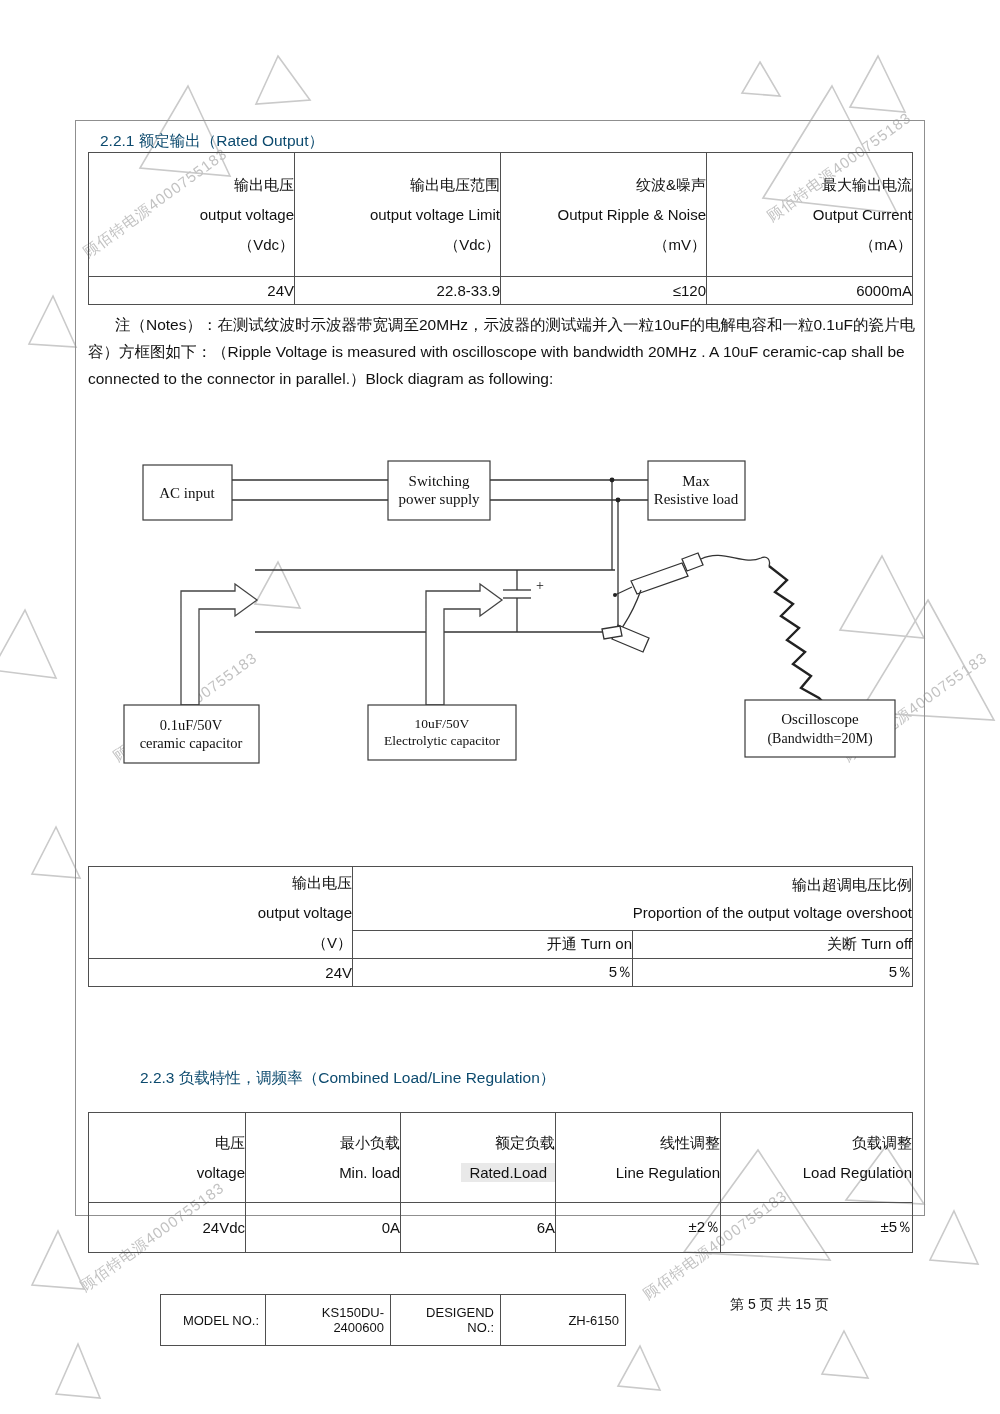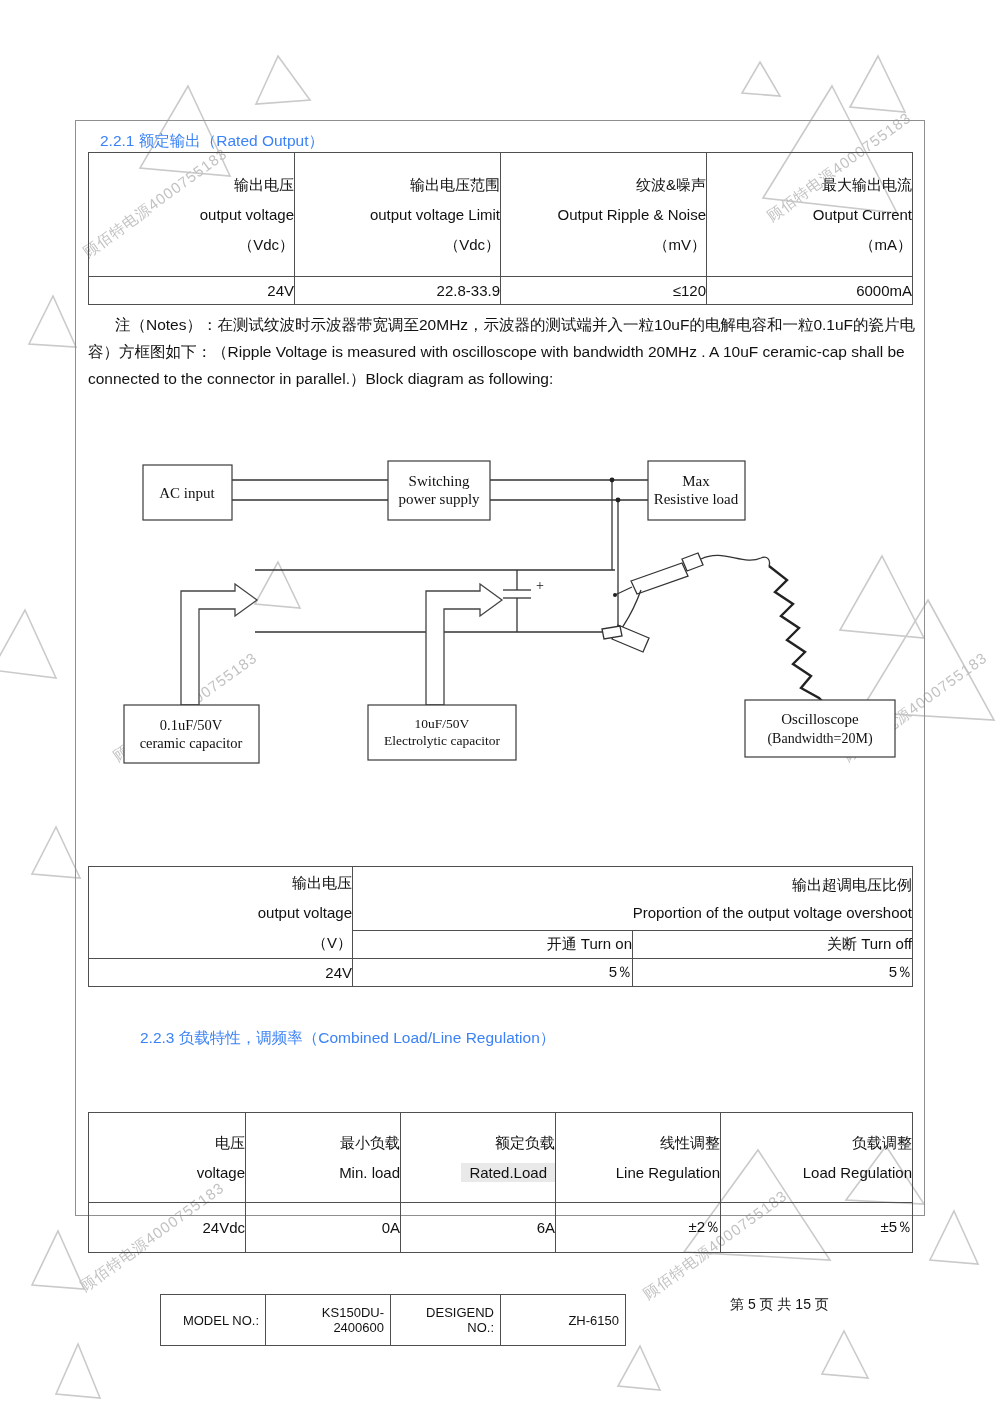--- a/index.html
+++ b/index.html
@@ -10,24 +10,24 @@
   }
   
   .wm { position:absolute; left:0; top:0; z-index:0; }
   .wm polygon { fill:none; stroke:#cacaca; stroke-width:1.6; }
   .wm text { fill:#c2c2c2; font-size:15px; letter-spacing:1px; font-family:"Liberation Sans", sans-serif; }
 
   .frame { position:absolute; left:75px; top:120px; width:850px; height:1096px; border:1px solid #8f8f8f; z-index:1; }
 
   .content { position:absolute; left:0; top:0; width:1000px; height:1414px; z-index:2; }
 
-  .heading { position:absolute; font-size:15.5px; color:#3b82f6; white-space:nowrap; }
+  .heading { position:absolute; font-size:15.5px; color:#0c4a6e; white-space:nowrap; }
   .h221 { left:100px; top:131px; }
   .h222 { left:140px; top:844px; }
-  .h223 { left:140px; top:1028px; }
+  .h223 { left:140px; top:1068px; }
 
   table { border-collapse:collapse; table-layout:fixed; text-align:right; color:#111; }
   td { border:1px solid #4f4f4f; vertical-align:middle; font-size:15px; }
 
   .t1 { position:absolute; left:88px; top:152px; width:824px; }
   .t1 .head td { height:124px; }
   .t1 .head div { line-height:30px; }
   .t1 .vals td { height:28px; }
 
   .notes1 {

